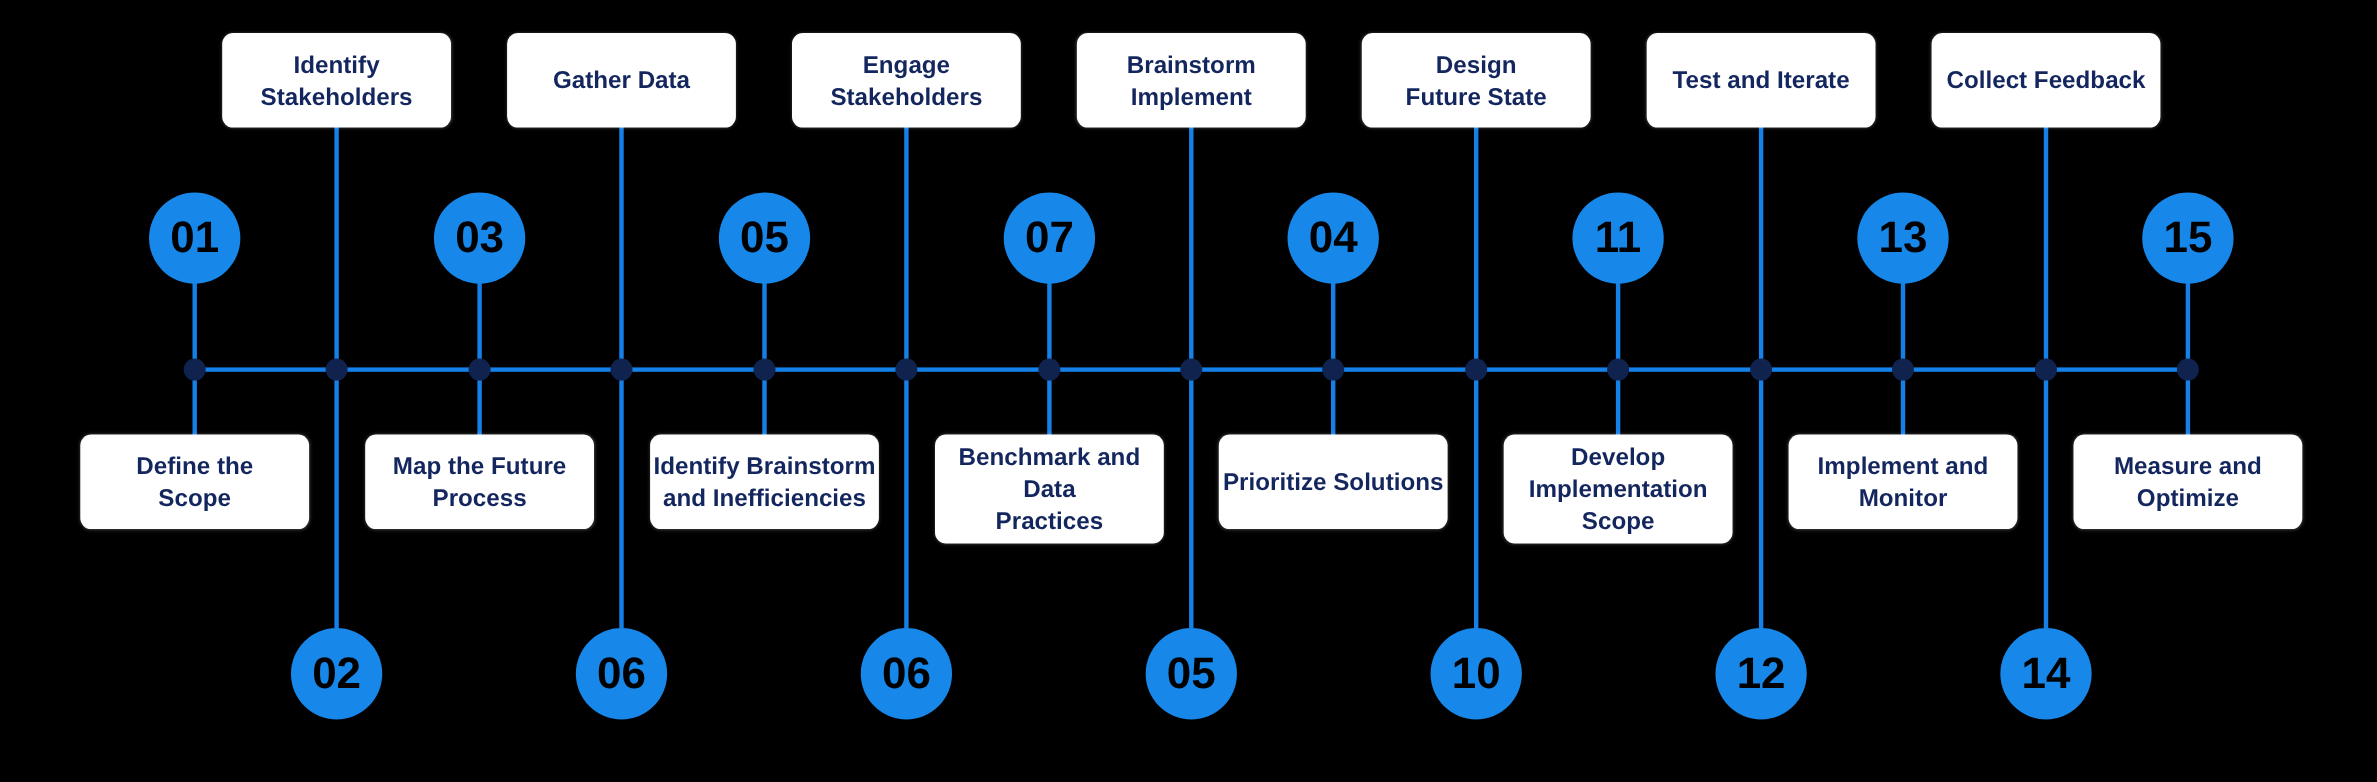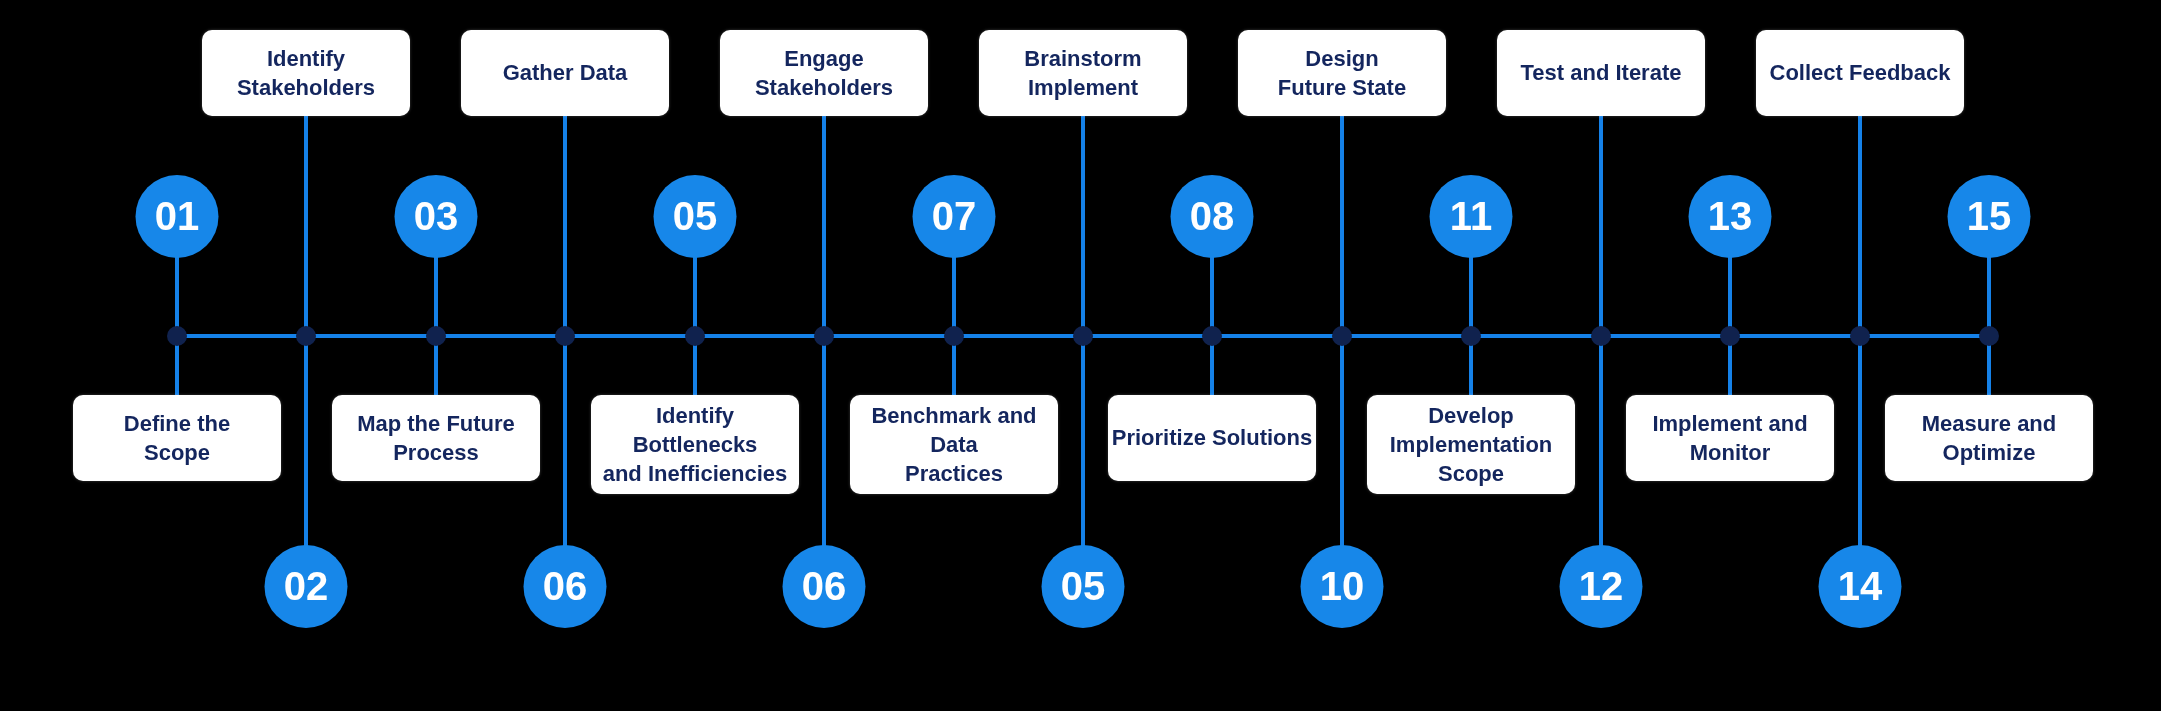--- a/index.html
+++ b/index.html
@@ -52,30 +52,30 @@
     z-index: 3;
   }
   .circle {
     position: absolute;
     left: 0;
     transform: translateX(-50%);
     width: 83px;
     height: 83px;
     border-radius: 50%;
     background: #1787E9;
-    color: #ffffff;
+    color: #000000;
     font-weight: 700;
     font-size: 40px;
     display: flex;
     align-items: center;
     justify-content: center;
     z-index: 2;
   }
   .col.up .circle   { top: 175px; }
-  .col.down .circle { top: 545px; }
+  .col.down .circle { top: 571px; }
   .card {
     position: absolute;
     left: 0;
     transform: translateX(-50%);
     width: 208px;
     min-height: 86px;
     background: #FFFFFF;
     border-radius: 10px;
     box-shadow: 0 0 3px rgba(255,255,255,0.25);
     display: flex;
@@ -149,21 +149,21 @@
       </div>
   </div>
 
   <div class="col up" style="left:695px">
     <div class="vline"></div>
     <div class="dot"></div>
     <div class="circle">
         <span>05</span>
       </div>
     <div class="card">
-        <span class="card-text">Identify Bottlenecks
+        <span class="card-text">Identify Brainstorm
 and Inefficiencies</span>
       </div>
   </div>
 
   <div class="col down" style="left:824px">
     <div class="vline"></div>
     <div class="dot"></div>
     <div class="circle">
         <span>06</span>
       </div>
@@ -194,21 +194,21 @@
     <div class="card">
         <span class="card-text">Brainstorm
 Implement</span>
       </div>
   </div>
 
   <div class="col up" style="left:1212px">
     <div class="vline"></div>
     <div class="dot"></div>
     <div class="circle">
-        <span>08</span>
+        <span>04</span>
       </div>
     <div class="card">
         <span class="card-text">Prioritize Solutions</span>
       </div>
   </div>
 
   <div class="col down" style="left:1342px">
     <div class="vline"></div>
     <div class="dot"></div>
     <div class="circle">

